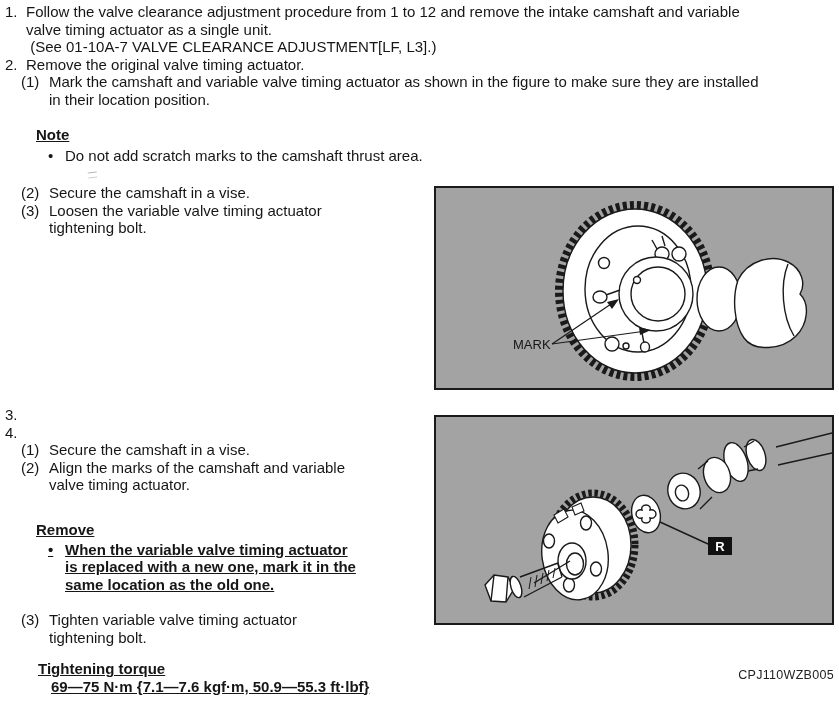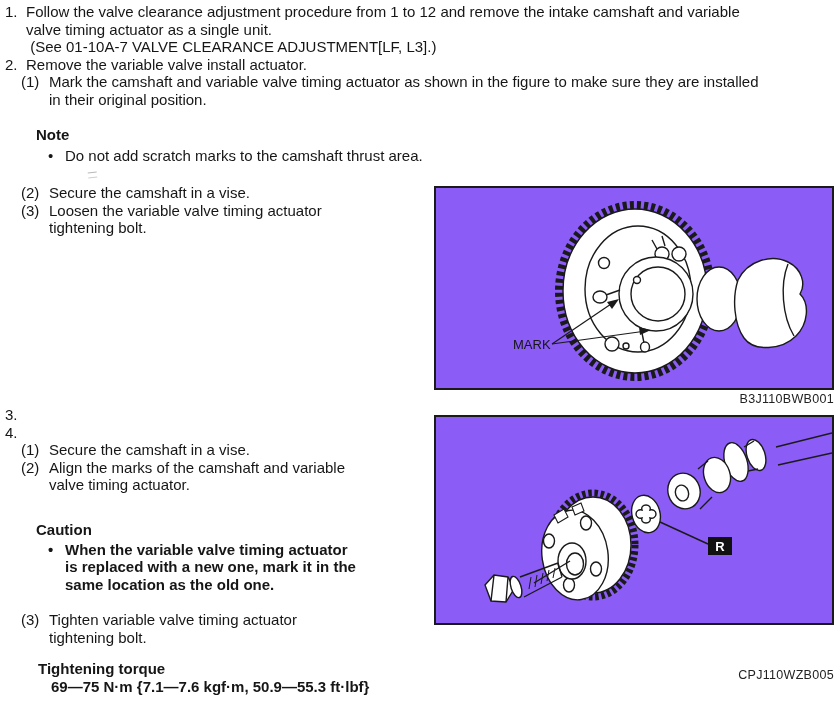--- a/index.html
+++ b/index.html
@@ -7,24 +7,24 @@
     position:relative;width:839px;height:705px;background:#ffffff;
     font-family:"Liberation Sans","DejaVu Sans",sans-serif;
     font-size:15px;line-height:17.5px;color:#161616;overflow:hidden;
   }
   .abs{position:absolute;}
   .row{display:flex;align-items:flex-start;}
   .num{flex:0 0 21px;}
   .subrow{display:flex;align-items:flex-start;margin-left:16px;}
   .subnum{flex:0 0 28px;}
   .body{white-space:pre-wrap;}
-  .bold{font-weight:bold;}
+  .bold{font-weight:bold;text-decoration:underline;}
   .bullet-row{display:flex;align-items:flex-start;margin-left:12px;}
   .bullet{flex:0 0 17px;}
-  .figbox{position:absolute;border:2px solid #1a1a1a;background:#8b5cf6;box-sizing:border-box;}
+  .figbox{position:absolute;border:2px solid #1a1a1a;background:#a3a3a3;box-sizing:border-box;}
   .figcap{position:absolute;text-align:right;font-size:12.5px;line-height:13px;color:#222;letter-spacing:.3px;}
   .torque-value{margin-left:13px;white-space:pre-wrap;}
   .artifact{position:absolute;left:88px;top:172px;width:9px;height:4px;
     border-top:1px solid #b8b8b8;border-bottom:1px solid #cfcfcf;transform:rotate(-6deg);}
   svg{display:block;}
   svg text{font-family:"Liberation Sans","DejaVu Sans",sans-serif;}
 </style>
 </head>
 <body>
 
@@ -32,26 +32,26 @@
 
   <div class="abs" style="left:5px;top:3px;width:828px;">
     <div class="row">
       <span class="num">1.</span>
       <span class="body">Follow the valve clearance adjustment procedure from 1 to 12 and remove the intake camshaft and variable
 valve timing actuator as a single unit.
  (See 01-10A-7 VALVE CLEARANCE ADJUSTMENT[LF, L3].)</span>
     </div>
     <div class="row">
       <span class="num">2.</span>
-      <span class="body">Remove the variable valve install actuator.</span>
+      <span class="body">Remove the original valve timing actuator.</span>
     </div>
     <div class="subrow">
       <span class="subnum">(1)</span>
       <span class="body">Mark the camshaft and variable valve timing actuator as shown in the figure to make sure they are installed
-in their original position.</span>
+in their location position.</span>
     </div>
   </div>
 
   <div class="abs" style="left:36px;top:126px;width:400px;">
     <div class="bold">Note</div>
     <div class="bullet-row" style="margin-top:3px;">
       <span class="bullet">•</span>
       <span class="body">Do not add scratch marks to the camshaft thrust area.</span>
     </div>
   </div>
@@ -82,21 +82,21 @@
       <span class="body">Secure the camshaft in a vise.</span>
     </div>
     <div class="subrow">
       <span class="subnum">(2)</span>
       <span class="body">Align the marks of the camshaft and variable
 valve timing actuator.</span>
     </div>
   </div>
 
   <div class="abs" style="left:36px;top:521px;width:400px;">
-    <div class="bold">Caution</div>
+    <div class="bold">Remove</div>
     <div class="bullet-row bold" style="margin-top:2px;">
       <span class="bullet">•</span>
       <span class="body">When the variable valve timing actuator
 is replaced with a new one, mark it in the
 same location as the old one.</span>
     </div>
   </div>
 
   <div class="abs" style="left:21px;top:611px;width:400px;">
     <div class="row">
@@ -156,21 +156,20 @@
         <g stroke-width="1.2">
           <path d="M116,156 L178,114"></path>
           <path d="M116,156 L210,143"></path>
           <polygon points="183,111 171,114 176,121" fill="#1a1a1a" stroke="none"></polygon>
           <polygon points="215,142 203,139 204,147" fill="#1a1a1a" stroke="none"></polygon>
         </g>
       </g>
       <text x="77" y="161" font-size="13" fill="#161616">MARK</text>
     </svg>
   </div>
-  <div class="figcap" style="left:434px;top:393px;width:400px;">B3J110BWB001</div>
 
   <div class="figbox" style="left:434px;top:415px;width:400px;height:210px;">
     <svg width="396" height="206" viewBox="0 0 396 206">
       <g fill="none" stroke="#1a1a1a" stroke-width="1.4">
 
         <g>
           <path d="M340,30 L396,16 M342,48 L396,36"></path>
           <ellipse cx="320" cy="38" rx="9" ry="16" fill="#fff" transform="rotate(-18 320 38)"></ellipse>
           <path d="M308,30 L318,24 M312,54 L322,52"></path>
           <ellipse cx="300" cy="45" rx="11" ry="20" fill="#fff" transform="rotate(-18 300 45)"></ellipse>

